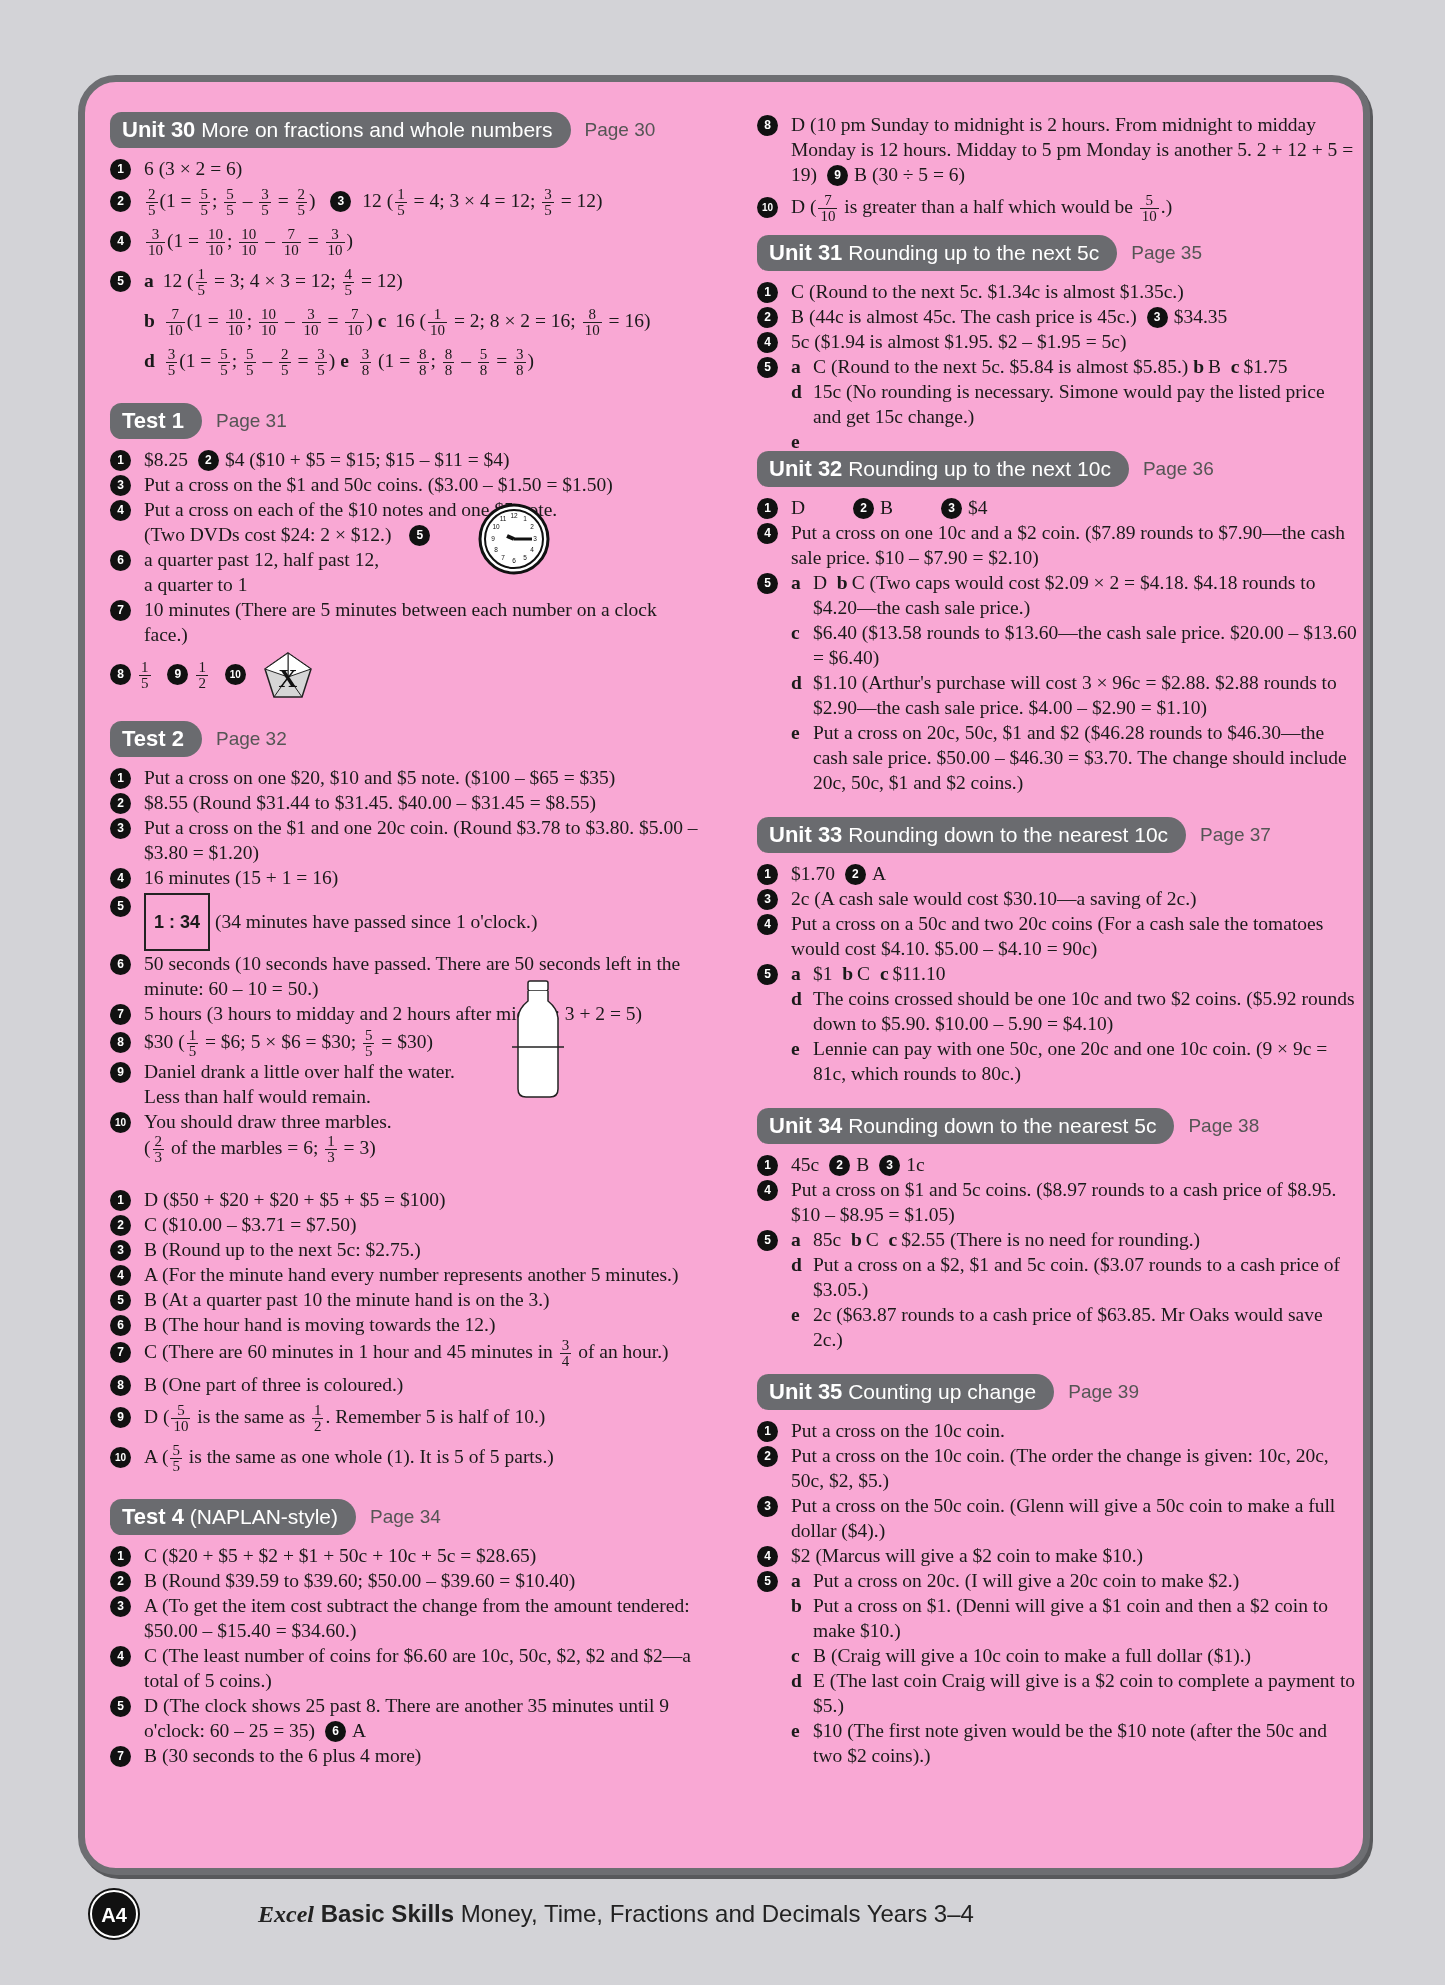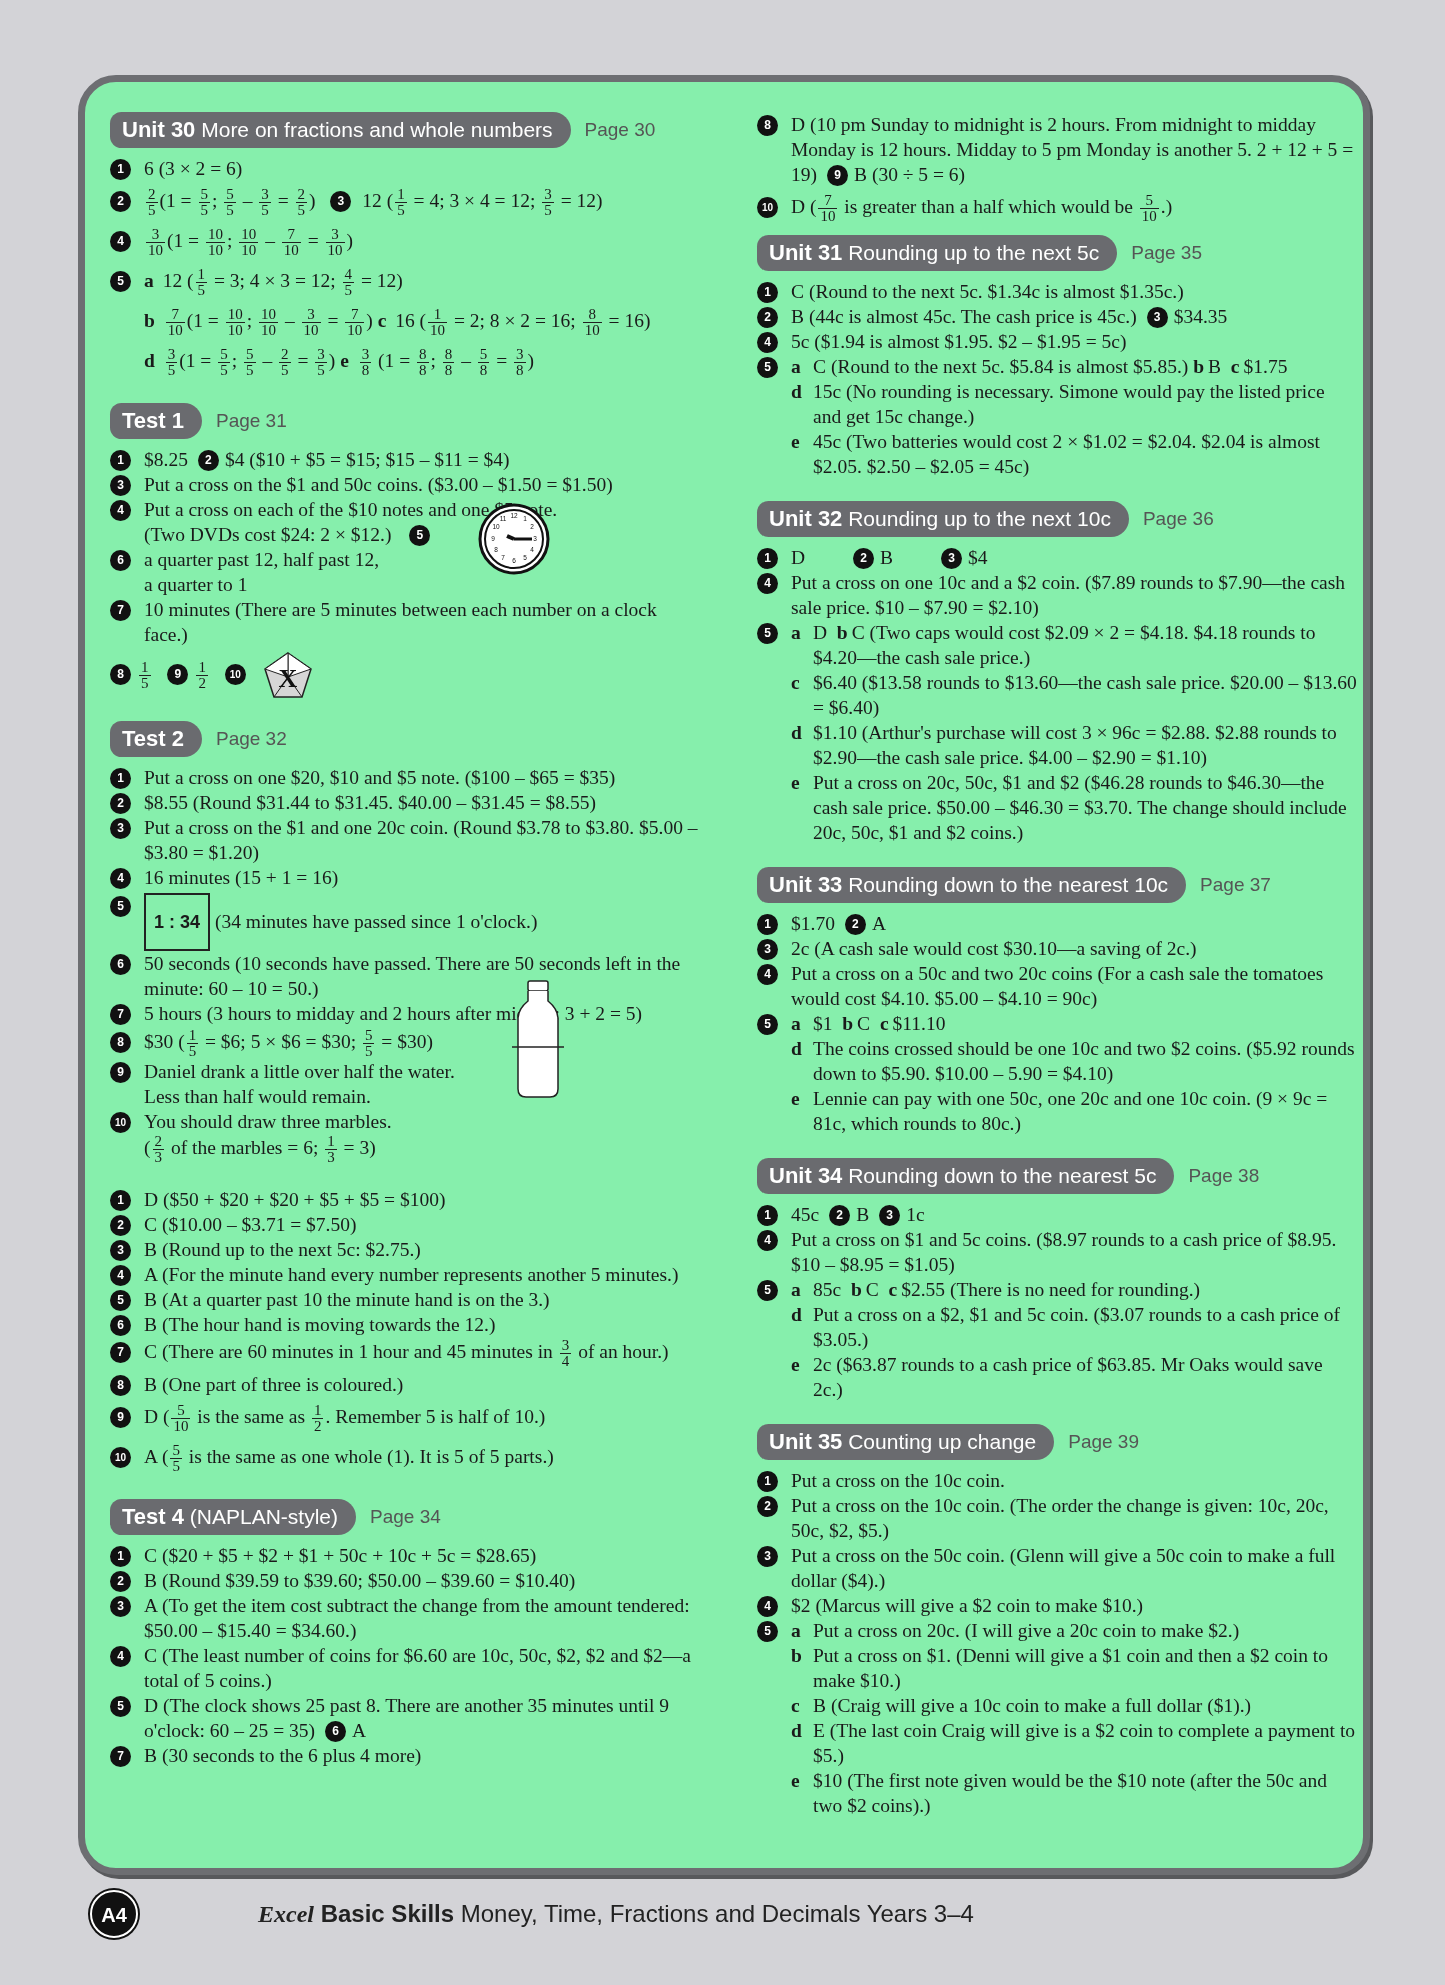--- a/index.html
+++ b/index.html
@@ -1,21 +1,21 @@
 <!DOCTYPE html>
 <html><head>
 <meta charset="utf-8">
 <style>
   * { box-sizing: border-box; margin: 0; padding: 0; }
   html, body { width: 1445px; height: 1985px; background: #d3d3d7; overflow: hidden; }
   body { position: relative; font-family: "Liberation Serif", "DejaVu Serif", serif; color: #1a1a1a; }
 
   .panel {
     position: absolute; left: 78px; top: 75px; width: 1292px; height: 1800px;
-    background: #86efac; border: 7px solid #6d6e72; border-radius: 38px;
+    background: #f9a8d4; border: 7px solid #6d6e72; border-radius: 38px;
     box-shadow: 3px 4px 0 #58595c;
   }
   .col { position: absolute; top: 30px; }
   .col-left { left: 25px; width: 600px; }
   .col-right { left: 672px; width: 600px; }
 
   .section { margin-bottom: 22px; }
   .sec-head { display: flex; align-items: center; margin-bottom: 8px; }
   .pill {
     background: #6a6b6f; color: #fff; border-radius: 14px 22px 22px 14px;
@@ -337,21 +337,21 @@
         <div class="pill"><b>Unit 31</b> <span>Rounding up to the next 5c</span></div>
         <span class="page-ref">Page 35</span>
       </div>
       <div class="item"><span class="num">1</span><span>C (Round to the next 5c. $1.34c is almost $1.35c.)</span></div>
       <div class="item"><span class="num">2</span><span>B (44c is almost 45c. The cash price is 45c.)</span><span class="num inline">3</span><span>$34.35</span></div>
       <div class="item"><span class="num">4</span><span>5c ($1.94 is almost $1.95. $2 – $1.95 = 5c)</span></div>
       <div class="item">
           <span class="num">5</span>
         <div class="sub"><span class="lbl">a</span><span>C (Round to the next 5c. $5.84 is almost $5.85.)</span> <span class="lbl-in">b</span><span>B</span>&nbsp; <span class="lbl-in">c</span><span>$1.75</span></div>
         <div class="sub"><span class="lbl">d</span><span>15c (No rounding is necessary. Simone would pay the listed price and get 15c change.)</span></div>
-        <div class="sub"><span class="lbl">e</span><span>45c (Two batteries would cost 2 × $1.02 = $2.04. $2.04 is almost $2.05. $2.50 – $2.05 = 45c)</span></div>
+        <div class="sub"><span class="lbl">e</span></div>
       </div>
     </div>
 
     <div class="section">
       <div class="sec-head">
         <div class="pill"><b>Unit 32</b> <span>Rounding up to the next 10c</span></div>
         <span class="page-ref">Page 36</span>
       </div>
       <div class="item"><span class="num">1</span><span>D</span><span class="num inline" style="margin-left:48px">2</span><span>B</span><span class="num inline" style="margin-left:48px">3</span><span>$4</span></div>
       <div class="item"><span class="num">4</span><span>Put a cross on one 10c and a $2 coin. ($7.89 rounds to $7.90—the cash sale price. $10 – $7.90 = $2.10)</span></div>

